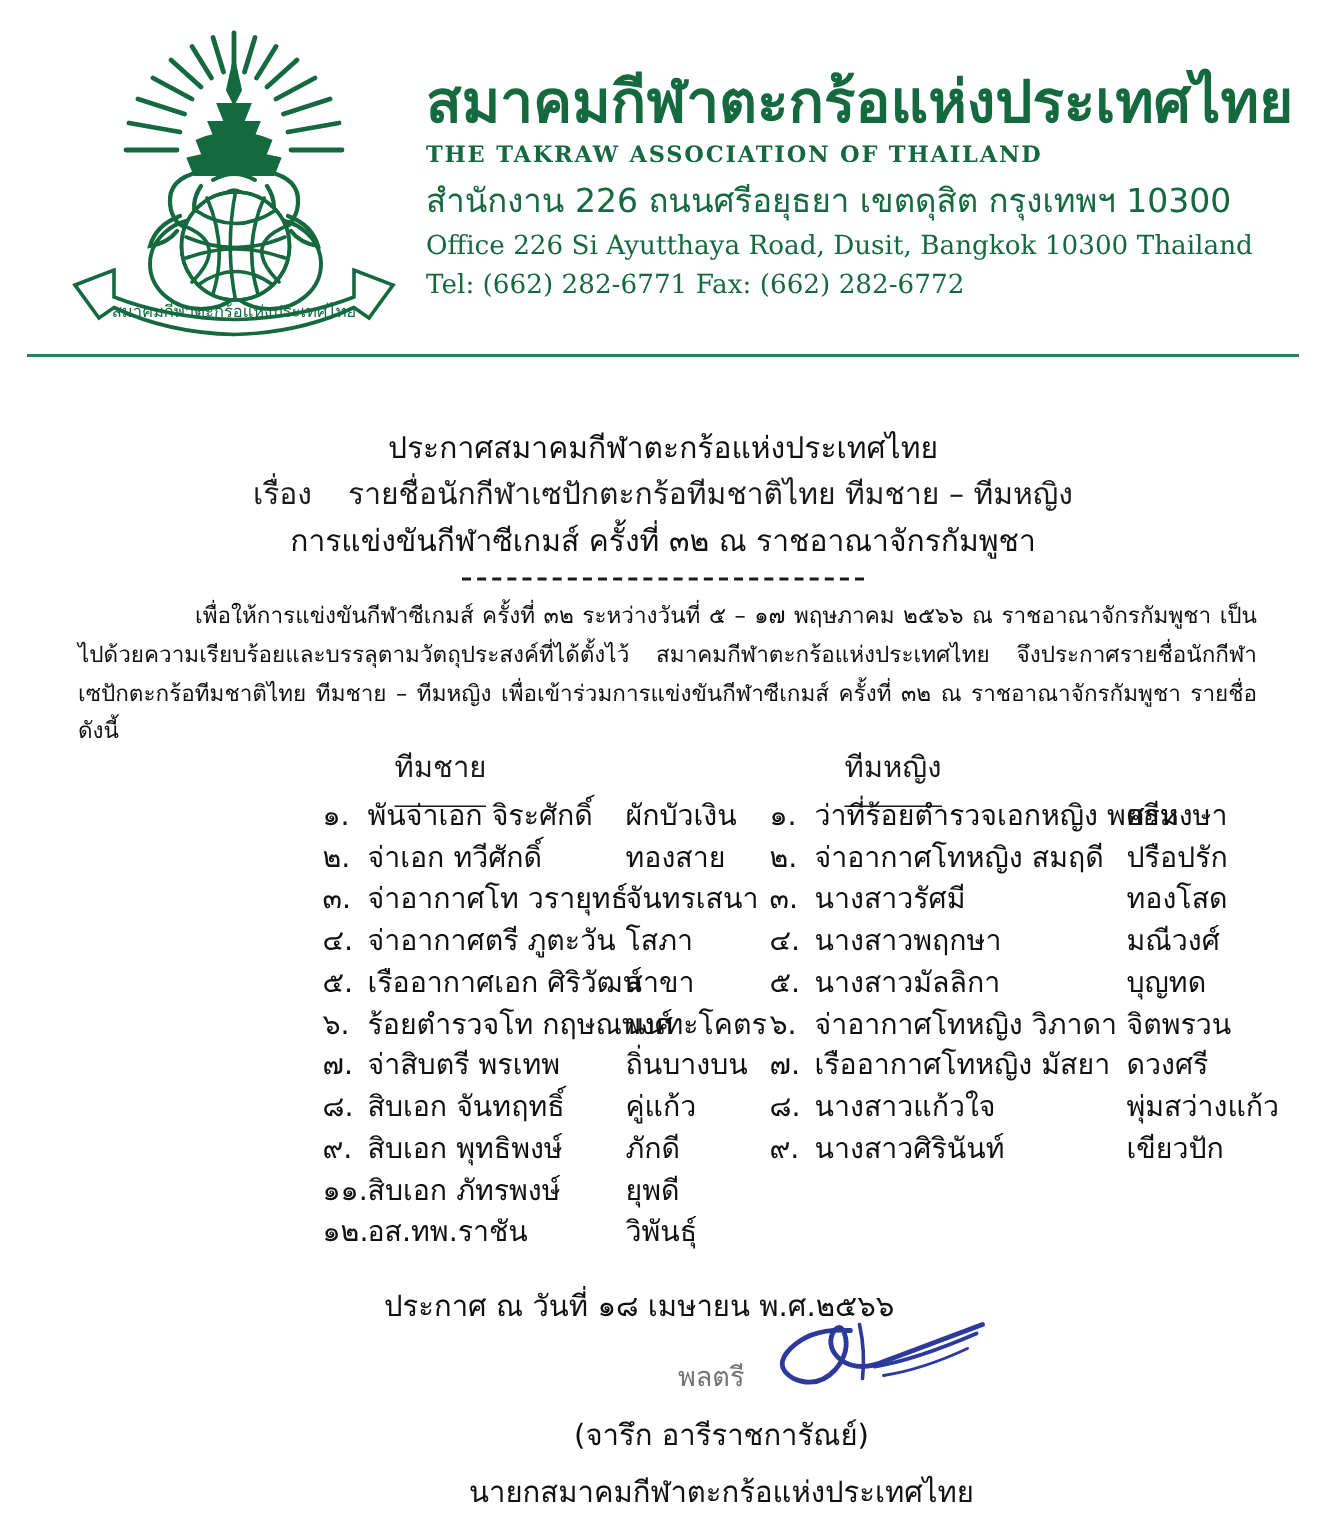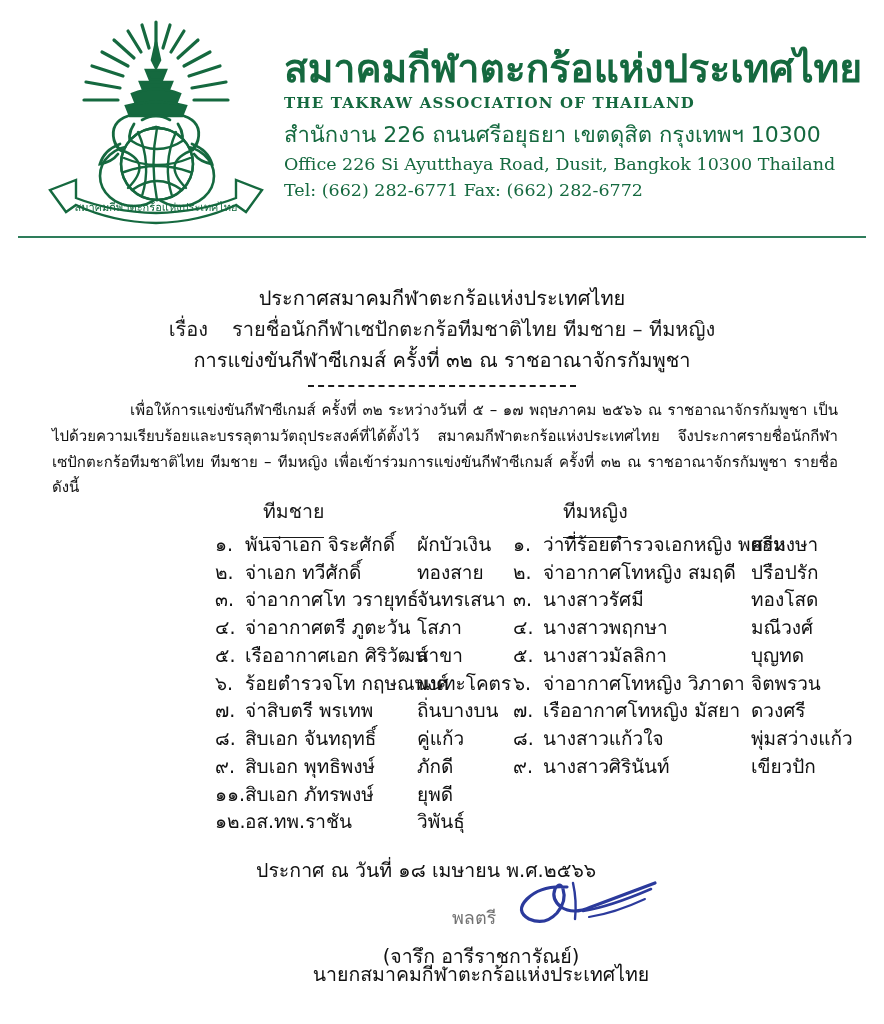--- a/index.html
+++ b/index.html
@@ -218,21 +218,21 @@
     width: 884px;
     text-align: center;
     font-size: 19.5px;
     color: #111;
     padding-left: 78px;
     box-sizing: border-box;
   }
   .sig-title {
     position: absolute;
     left: 0;
-    top: 104px;
+    top: 124px;
     width: 884px;
     text-align: center;
     font-size: 19.5px;
     color: #111;
     padding-left: 78px;
     box-sizing: border-box;
   }
 </style>
 </head>
 <body>

